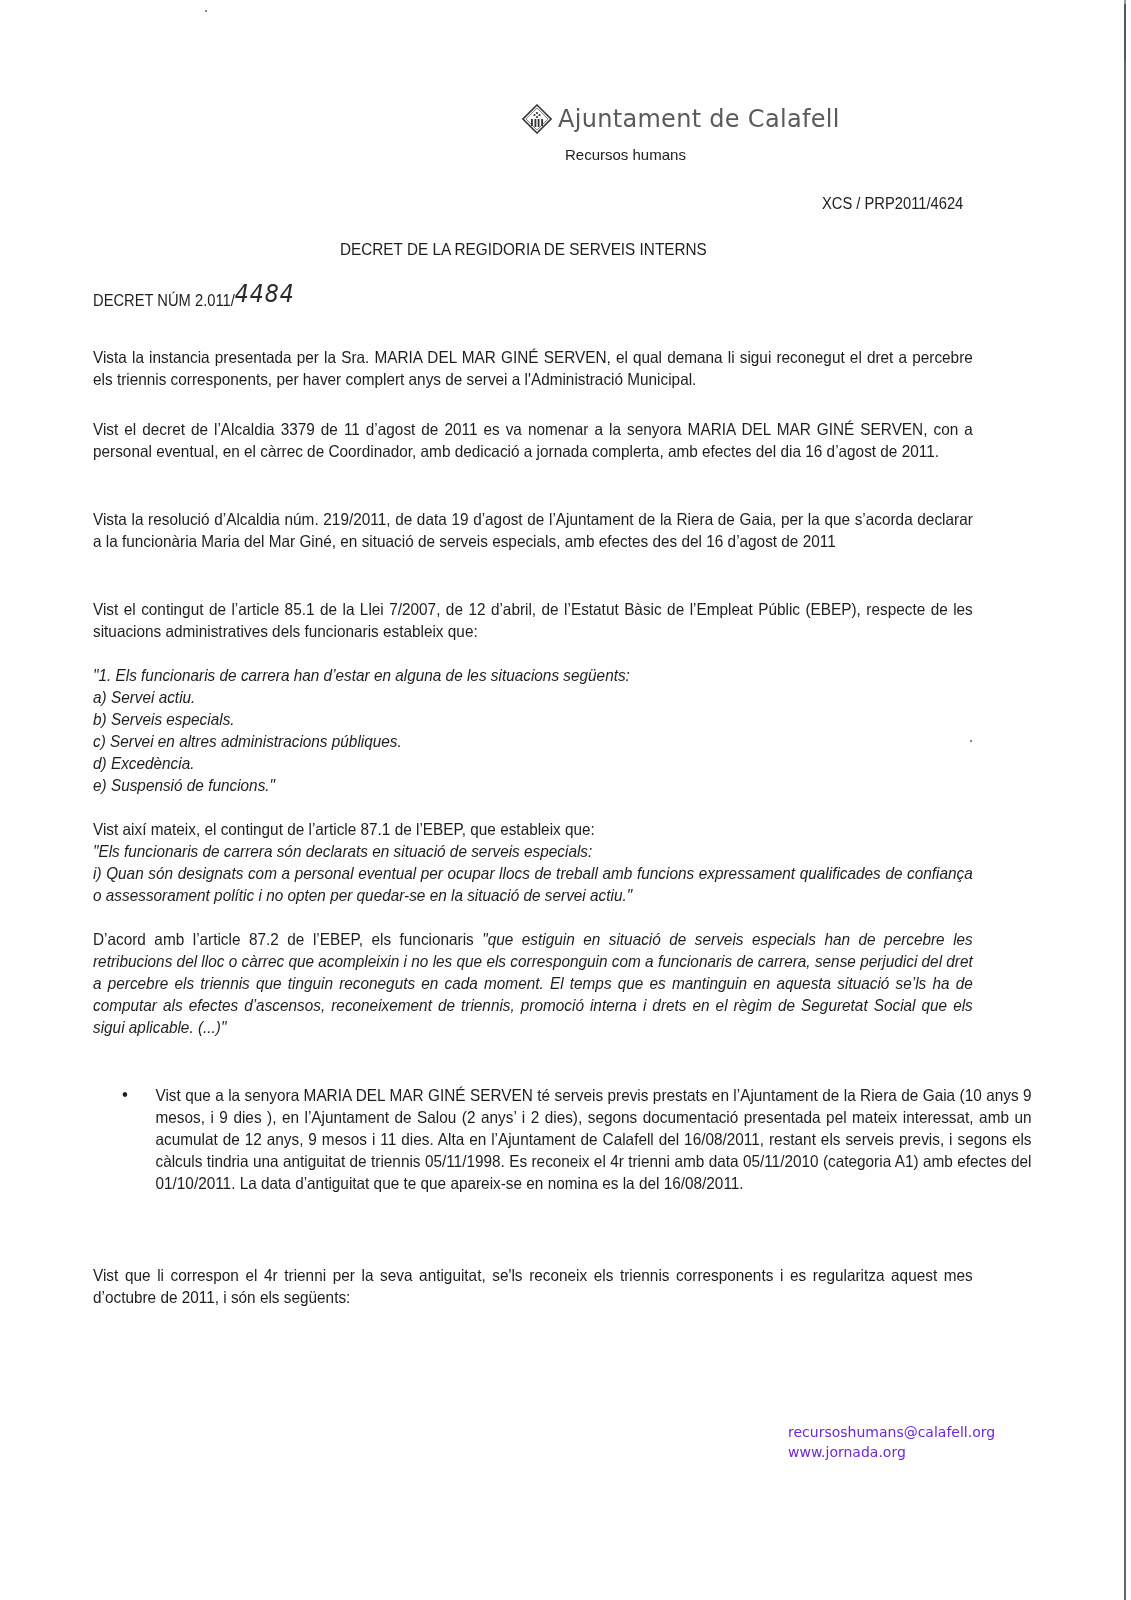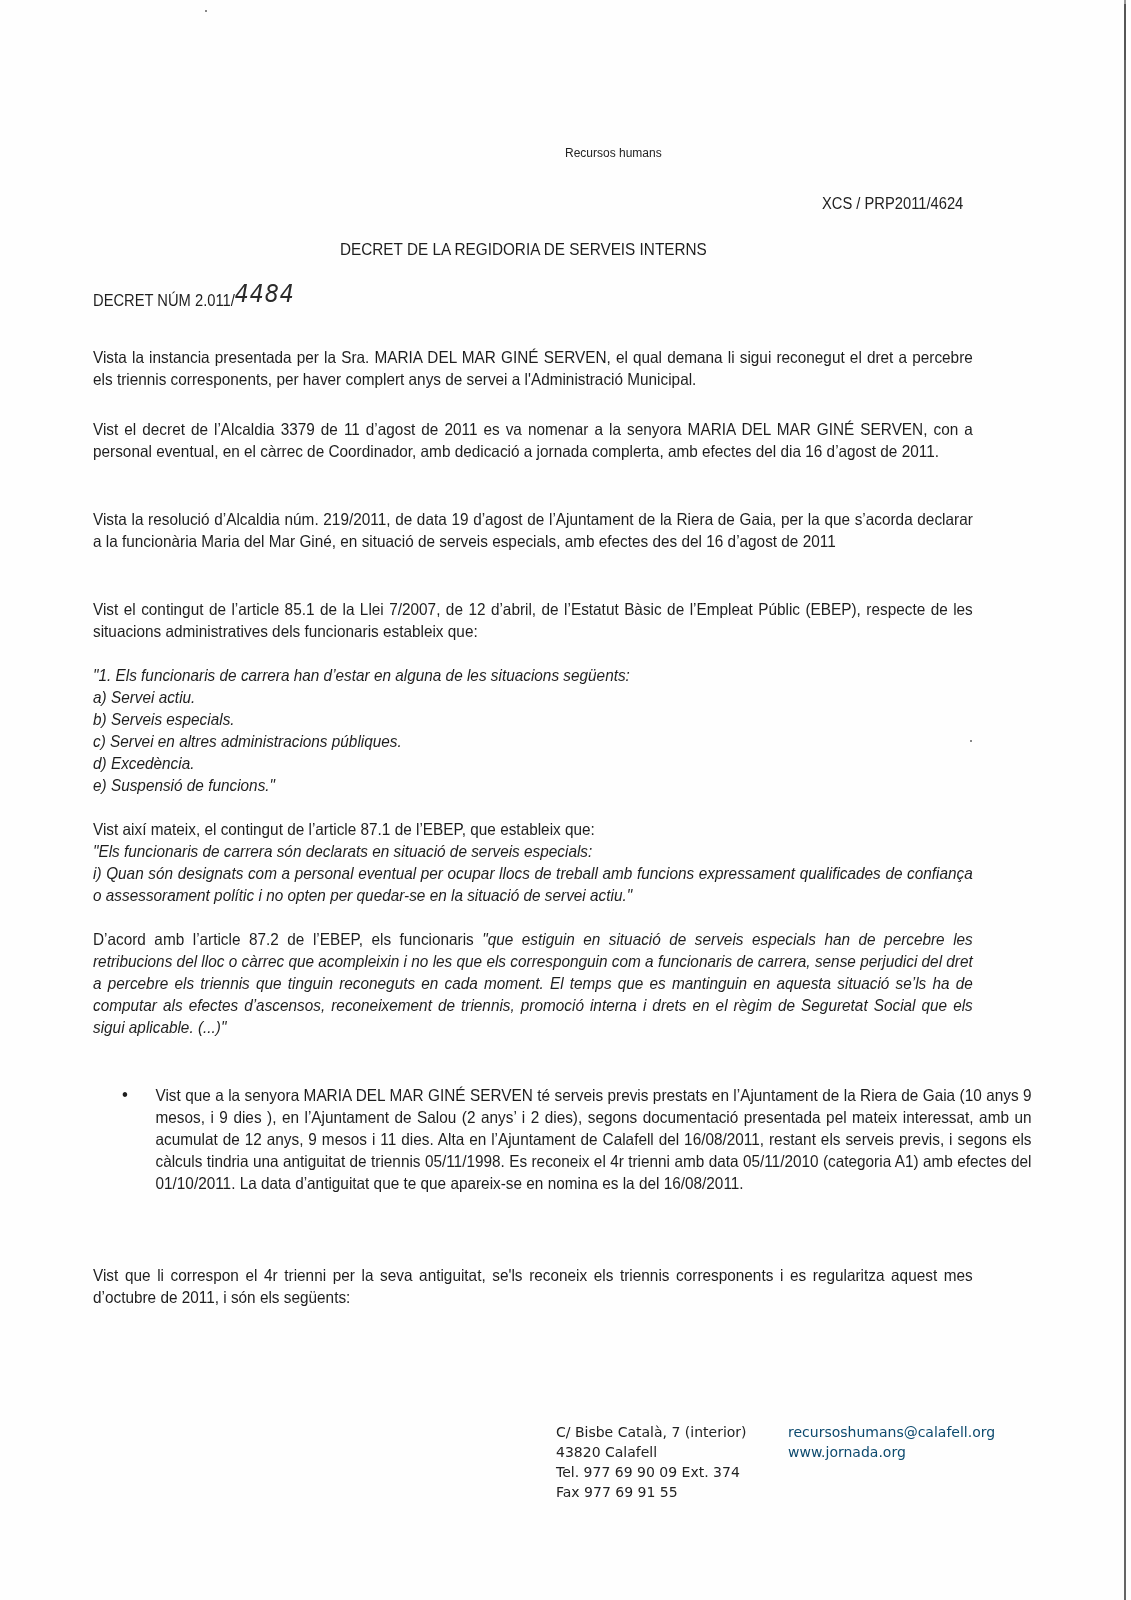--- a/index.html
+++ b/index.html
@@ -45,21 +45,21 @@
     .brand .brand-name {
       font-family: "DejaVu Sans", sans-serif;
       font-size: 24px;
       color: #5a5a5a;
       letter-spacing: 0.3px;
     }
     .dept {
       position: absolute;
       left: 565px; top: 146px;
       font-family: "Liberation Sans", sans-serif;
-      font-size: 12px;
+      font-size: 15px;
       color: #222;
     }
     .ref {
       position: absolute;
       left: 822px; top: 195px;
       font-family: "Liberation Sans", sans-serif;
       font-size: 16px;
       color: #222;
       transform: scaleX(0.92);
       transform-origin: left;
@@ -132,33 +132,48 @@
       font-size: 14px;
       line-height: 20px;
       color: #222;
     }
     .footer-right {
       position: absolute;
       left: 788px; top: 1422px;
       font-family: "DejaVu Sans", sans-serif;
       font-size: 14px;
       line-height: 20px;
-      color: #0c4a6e;
+      color: #6d28d9;
     }
   </style>
 </head>
 <body>
 
 <div class="page">
 
   <div class="scan-edge-top"></div>
   <div class="scan-edge"></div>
   <div class="speck" style="left:205px;top:10px;"></div>
   <div class="speck" style="left:970px;top:740px;"></div>
 
+  <div class="brand">
+    <svg class="logo" viewBox="0 0 30 30">
+      <polygon points="15,1 29,15 15,29 1,15" fill="none" stroke="#3a3a3a" stroke-width="1.6"></polygon>
+      <polygon points="15,4 26,15 15,26 4,15" fill="none" stroke="#6a6a6a" stroke-width="0.8"></polygon>
+      <circle cx="15" cy="9" r="1.1" fill="#333"></circle>
+      <circle cx="12.5" cy="11" r="1.1" fill="#333"></circle>
+      <circle cx="17.5" cy="11" r="1.1" fill="#333"></circle>
+      <circle cx="15" cy="13" r="1.1" fill="#333"></circle>
+      <rect x="9" y="15" width="1.8" height="7" fill="#333"></rect>
+      <rect x="12.5" y="15" width="1.8" height="8" fill="#333"></rect>
+      <rect x="15.7" y="15" width="1.8" height="8" fill="#333"></rect>
+      <rect x="19.2" y="15" width="1.8" height="7" fill="#333"></rect>
+    </svg>
+    <span class="brand-name">Ajuntament de Calafell</span>
+  </div>
   <div class="dept">Recursos humans</div>
   <div class="ref">XCS / PRP2011/4624</div>
 
   <div class="title">DECRET DE LA REGIDORIA DE SERVEIS INTERNS</div>
   <div class="decret-num">
     <span>DECRET NÚM 2.011/</span><span class="handwritten">4484</span>
   </div>
 
   <div class="para" style="top:346px;">Vista la instancia presentada per la Sra. MARIA DEL MAR GINÉ SERVEN, el qual demana li sigui reconegut el dret a percebre els triennis corresponents, per haver complert anys de servei a l'Administració Municipal.</div>
   <div class="para" style="top:418px;">Vist el decret de l’Alcaldia 3379 de 11 d’agost de 2011 es va nomenar a la senyora MARIA DEL MAR GINÉ SERVEN, con a personal eventual, en el càrrec de Coordinador, amb dedicació a jornada complerta, amb efectes del dia 16 d’agost de 2011.</div>
@@ -184,24 +199,18 @@
     <span>D’acord amb  l’article 87.2 de l’EBEP, els funcionaris </span><span class="it">"que estiguin en situació de serveis especials han de percebre les retribucions del lloc o càrrec que acompleixin i no les que els corresponguin com a funcionaris de carrera, sense perjudici del dret a percebre els triennis que tinguin reconeguts en cada moment. El temps que es mantinguin en aquesta situació se’ls ha de computar als efectes d’ascensos, reconeixement de triennis, promoció interna i drets en el règim de Seguretat Social que els sigui aplicable. (...)"</span>
   </div>
 
   <div class="bullet-wrap">
     <span class="bullet">•</span>
     <span class="btext">Vist que a la senyora MARIA DEL MAR GINÉ SERVEN té serveis previs prestats en l’Ajuntament de la Riera de Gaia (10 anys 9 mesos, i 9 dies ), en l’Ajuntament de Salou (2 anys’ i 2 dies), segons documentació presentada pel mateix interessat, amb un acumulat de 12 anys, 9 mesos i 11 dies. Alta en l’Ajuntament de Calafell del 16/08/2011, restant els serveis previs, i segons els càlculs tindria una antiguitat de triennis 05/11/1998. Es reconeix el 4r trienni amb data 05/11/2010 (categoria A1) amb efectes del 01/10/2011. La data d’antiguitat que te que apareix-se en nomina es la del 16/08/2011.</span>
   </div>
 
   <div class="para" style="top:1264px;">Vist que li correspon el 4r trienni per la seva antiguitat, se'ls reconeix els triennis corresponents i es regularitza aquest mes d’octubre de 2011, i són els següents:</div>
 
-  <div class="footer-left">
-    <div>C/ Bisbe Català, 7 (interior)</div>
-    <div>43820 Calafell</div>
-    <div>Tel. 977 69 90 09 Ext. 374</div>
-    <div>Fax 977 69 91 55</div>
-  </div>
   <div class="footer-right">
     <div>recursoshumans@calafell.org</div>
     <div>www.jornada.org</div>
   </div>
 
 </div>
 
 </body></html>

